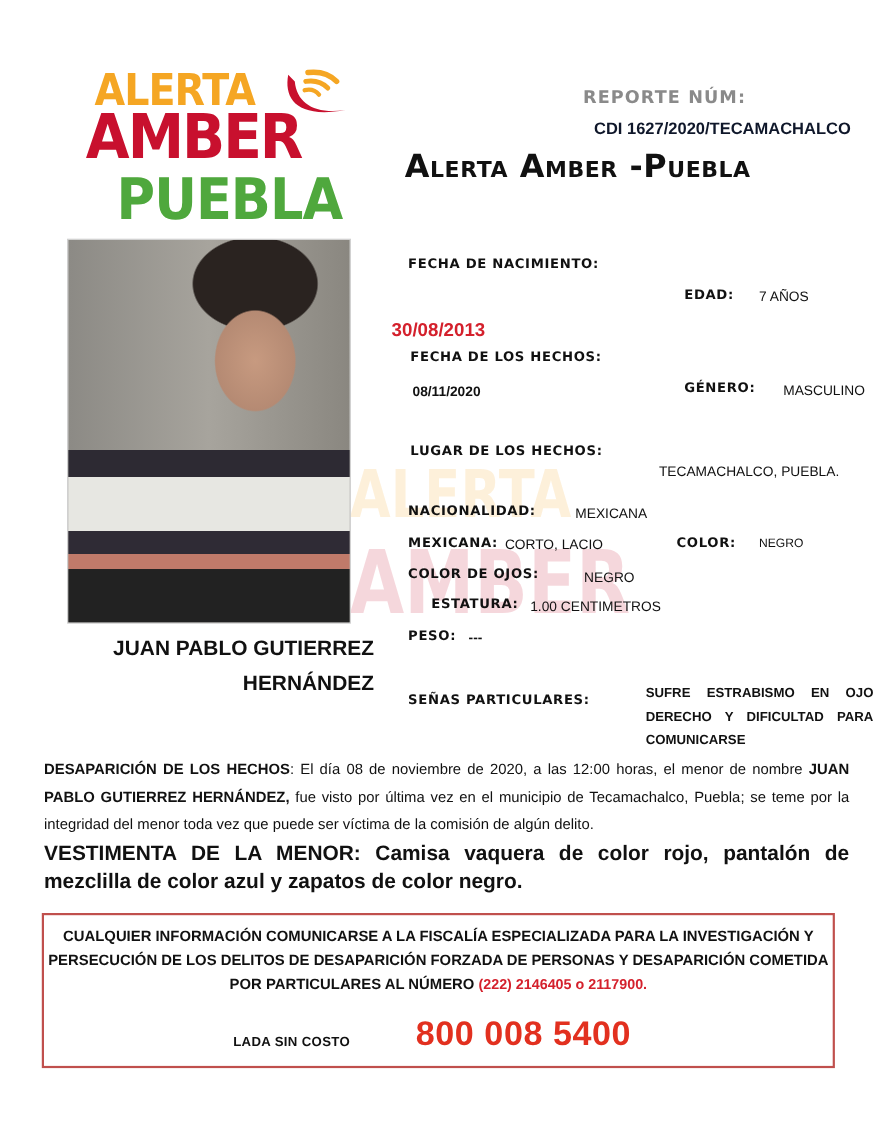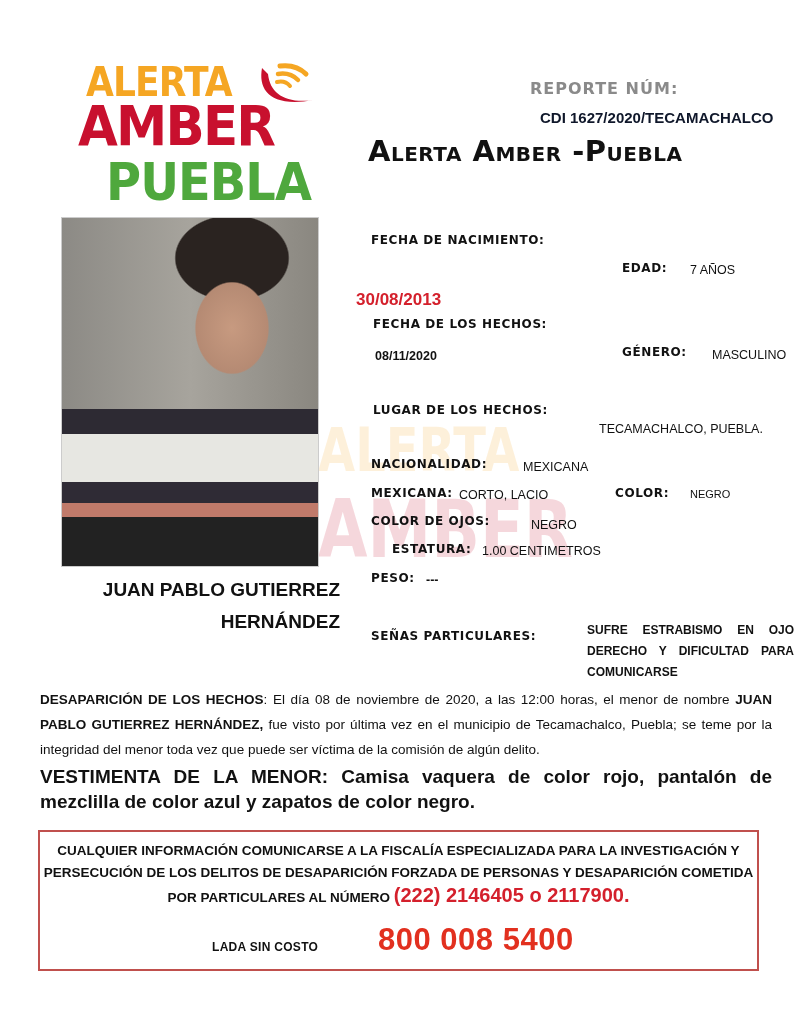--- a/index.html
+++ b/index.html
@@ -41,21 +41,21 @@
   .senas-val { position: absolute; left: 587px; top: 620px; width: 207px; font-size: 12px; font-weight: bold; line-height: 21px; text-align: justify; color: #111; }
 
   
   .desc { position: absolute; left: 40px; top: 687px; width: 732px; font-size: 13.5px; line-height: 25px; color: #111; text-align: justify; }
   .desc b { font-weight: bold; }
   .vest { position: absolute; left: 40px; top: 764px; width: 732px; font-size: 19px; line-height: 25px; font-weight: bold; text-align: justify; color: #111; }
 
   
   .contact-box { position: absolute; left: 38px; top: 830px; width: 721px; height: 141px; border: 2px solid #c0504d; }
   .contact-text { position: absolute; left: 0; top: 8px; width: 100%; text-align: center; font-size: 13.5px; font-weight: bold; line-height: 22px; color: #111; }
-  .contact-text .phones { color: #d4202c; font-size: 20px; }
+  .contact-text .phones { color: #d4202c; font-size: 13px; }
   .lada-label { position: absolute; left: 172px; top: 108px; font-size: 12px; font-weight: bold; color: #111; letter-spacing: 0.3px; }
   .lada-num { position: absolute; left: 338px; top: 90px; font-size: 31px; font-weight: bold; color: #e2301f; letter-spacing: 0.5px; }
 </style>
 </head>
 <body>
 
 <div class="logo">
   <span class="l1">ALERTA</span>
   <span class="l2">AMBER</span>
   <span class="l3">PUEBLA</span>

